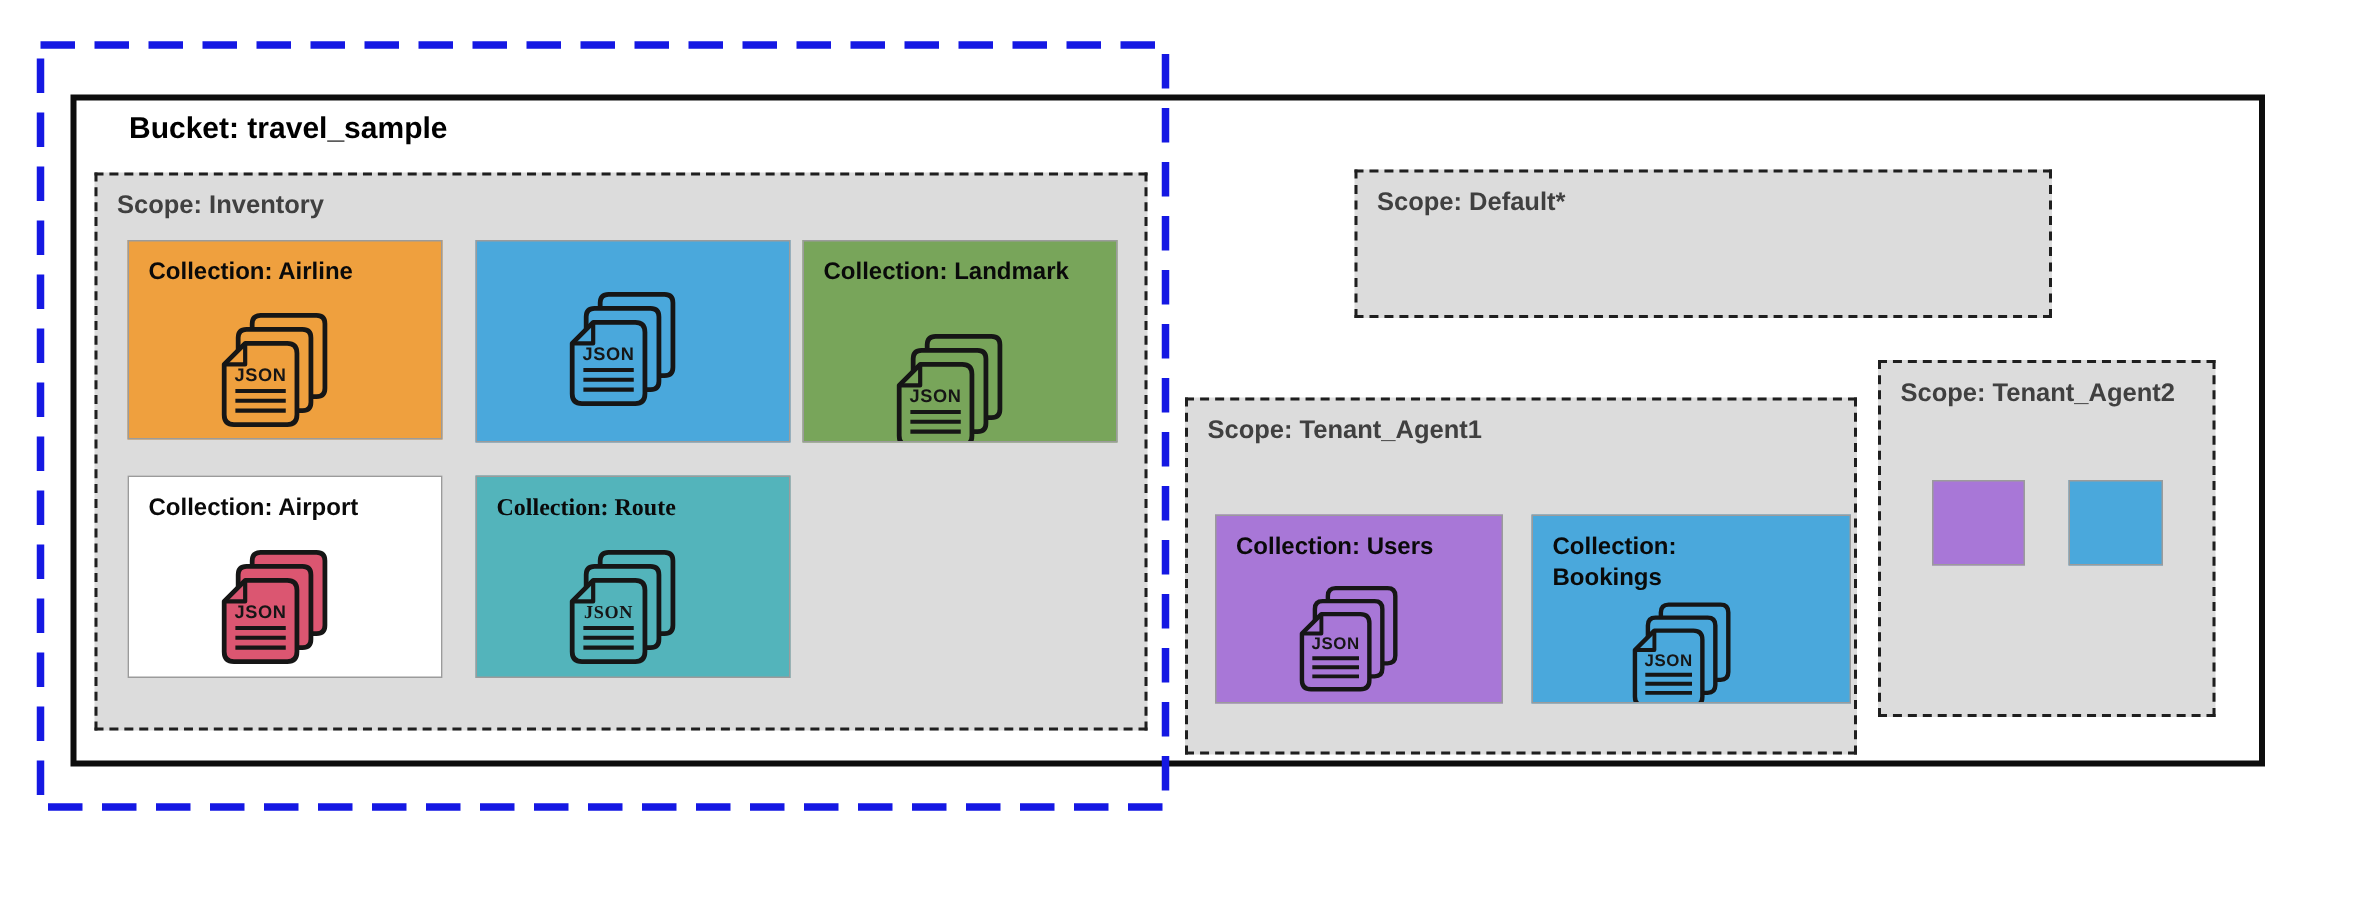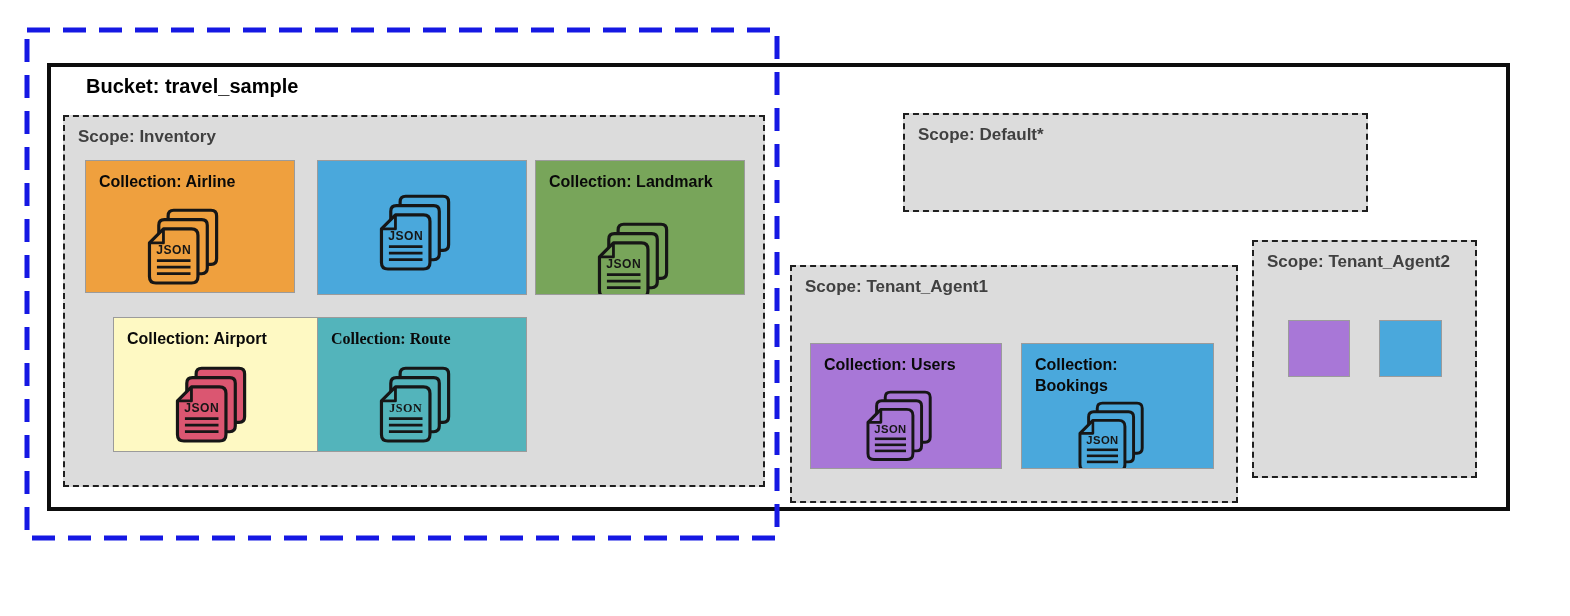--- a/index.html
+++ b/index.html
@@ -27,21 +27,21 @@
   .icon-wrap{flex:1;display:flex;align-items:center;justify-content:center;min-height:0;}
   .json-icon{width:97px;height:90px;display:block;}
   .json-icon.small{width:90px;height:83px;}
 
   .c-airline{left:20px;top:43px;width:210px;height:133px;}
   .c-hotel{left:252px;top:43px;width:210px;height:135px;}
   .c-landmark{left:470px;top:43px;width:210px;height:135px;}
   .c-airport{left:20px;top:200px;width:210px;height:135px;}
   .c-route{left:252px;top:200px;width:210px;height:135px;}
   .c-users{left:18px;top:76px;width:192px;height:126px;}
-  .c-bookings{left:229px;top:76px;width:193px;height:126px;}
+  .c-bookings{left:229px;top:76px;width:213px;height:126px;}
 
   
   .mini{position:absolute;border:1px solid #9b9b9b;box-sizing:border-box;}
   .mini-1{left:34px;top:78px;width:62px;height:57px;}
   .mini-2{left:125px;top:78px;width:63px;height:57px;}
 
   
   .hl-svg{position:absolute;left:24px;top:27px;width:756px;height:514px;z-index:40;pointer-events:none;}
 </style>
 </head>
@@ -95,21 +95,21 @@
             <path fill="currentColor" stroke="#161616" stroke-width="3.4" stroke-linejoin="round" d="M 23,34 H 53 Q 60,34 60,41 V 85 Q 60,92 53,92 H 15 Q 8,92 8,85 V 49 Z"></path>
             <path fill="none" stroke="#161616" stroke-width="3" stroke-linejoin="round" d="M 23,34 V 49 H 8"></path>
             <text x="34" y="61" text-anchor="middle" font-size="13" font-weight="700" letter-spacing="0.5" fill="#161616">JSON</text>
             <line x1="16" y1="68" x2="52" y2="68" stroke="#161616" stroke-width="3"></line>
             <line x1="16" y1="75" x2="52" y2="75" stroke="#161616" stroke-width="3"></line>
             <line x1="16" y1="82" x2="52" y2="82" stroke="#161616" stroke-width="3"></line>
           </svg>
         </div>
       </div>
 
-      <div class="collection c-airport" style="background-color: #fef9c3; color: rgb(219, 86, 113); margin-left: 28px;">
+      <div class="collection c-airport" style="background-color: #ffffff; color: rgb(219, 86, 113);">
         <div class="collection-label">Collection: Airport</div>
         <div class="icon-wrap">
           <svg class="json-icon" viewBox="0 0 104 96">
             <path fill="currentColor" stroke="#161616" stroke-width="3.4" stroke-linejoin="round" d="M 34,14 H 74 Q 80,14 80,20 V 66 Q 80,72 74,72 H 34 Q 28,72 28,66 V 20 Q 28,14 34,14 Z"></path>
             <path fill="currentColor" stroke="#161616" stroke-width="3.4" stroke-linejoin="round" d="M 24,24 H 64 Q 70,24 70,30 V 76 Q 70,82 64,82 H 24 Q 18,82 18,76 V 30 Q 18,24 24,24 Z"></path>
             <path fill="currentColor" stroke="#161616" stroke-width="3.4" stroke-linejoin="round" d="M 23,34 H 53 Q 60,34 60,41 V 85 Q 60,92 53,92 H 15 Q 8,92 8,85 V 49 Z"></path>
             <path fill="none" stroke="#161616" stroke-width="3" stroke-linejoin="round" d="M 23,34 V 49 H 8"></path>
             <text x="34" y="61" text-anchor="middle" font-size="13" font-weight="700" letter-spacing="0.5" fill="#161616">JSON</text>
             <line x1="16" y1="68" x2="52" y2="68" stroke="#161616" stroke-width="3"></line>
             <line x1="16" y1="75" x2="52" y2="75" stroke="#161616" stroke-width="3"></line>

